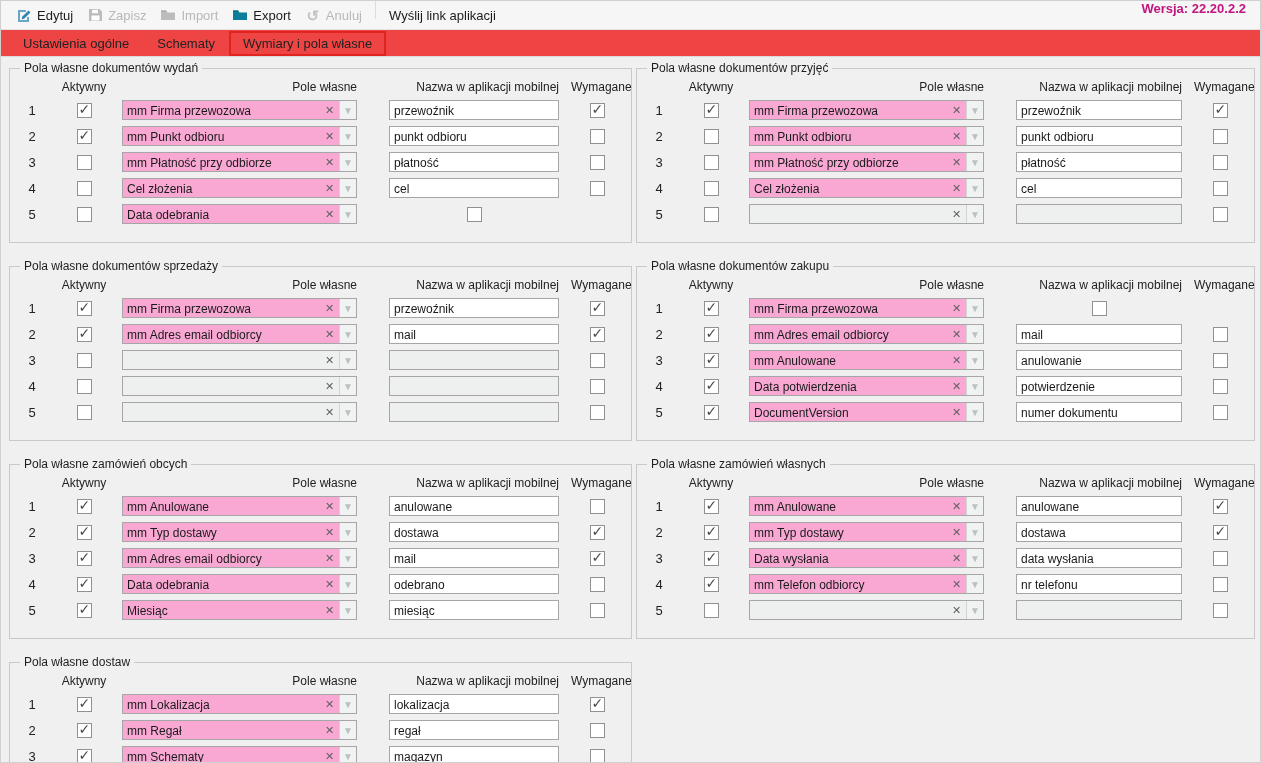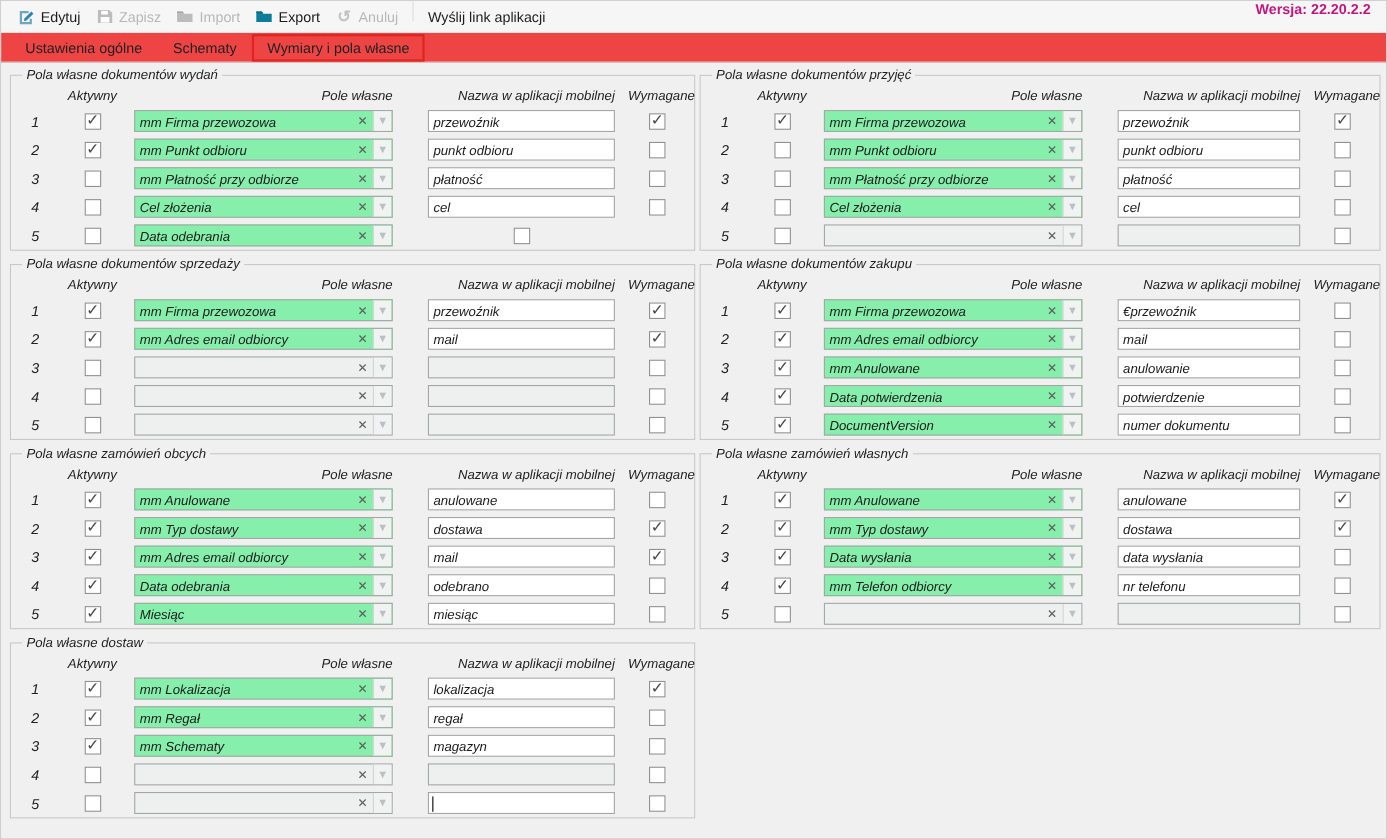--- a/index.html
+++ b/index.html
@@ -20,34 +20,34 @@
   .tabbar { height:27px; background:#ef4444; border-bottom:1px solid #dadada; display:flex; align-items:center; padding-left:8px; }
   .tab { font-size:13px; color:#222; padding:4px 14px; cursor:pointer; white-space:nowrap; }
   .tab.hl { border:2px solid #e02420; padding:3px 12px; }
 
   
   .content { display:flex; gap:4px; padding:4px 5px 0 8px; align-items:flex-start; }
   .gcol { display:flex; flex-direction:column; }
   .gcol.left  { width:624px; }
   .gcol.right { width:620px; }
 
-  fieldset.group { border:1px solid #c9c9c9; margin-bottom:5px; padding:1px 8px 0 8px; background:#f0f0f0;font-style:italic; }
+  fieldset.group { border:1px solid #c9c9c9; margin-bottom:16px; padding:1px 8px 15px 8px; background:#f0f0f0; }
   fieldset.group legend { font-size:12px; color:#1e1e1e; padding:0 4px; margin-left:2px; }
 
   .grid { display:grid; grid-template-columns:28px 52px 235px 8px 1fr 52px; align-items:center;gap:12px; }
   .colhead { height:20px; margin-top:1px; font-size:12px; color:#222; }
   .colhead .c-active, .colhead .c-req { text-align:center; }
   .colhead .c-field, .colhead .c-name { text-align:right; padding-left:1px; }
   .frow { height:26px; }
   .rownum { font-size:13px; color:#222; text-align:center; }
 
   .cbox { width:15px; height:15px; background:#fff; border:1px solid #919191; margin:0 auto; position:relative; cursor:pointer; }
   .cbox.checked::after { content:"✓"; position:absolute; left:1px; top:-3px; font-size:14px; color:#4a4a4a; }
 
-  .combo { display:flex; height:20px; border:1px solid #a6a6a6; background:#86efac; overflow:hidden; }
+  .combo { display:flex; height:20px; border:1px solid #a6a6a6; background:#f9a8d4; overflow:hidden; }
   .combo .ctext { flex:1; font-size:12px; color:#1a1a1a; padding:3px 4px 0 4px; white-space:nowrap; overflow:hidden; }
   .combo .cx { width:19px; display:flex; align-items:center; justify-content:center; font-size:11px; font-weight:bold; color:#5f5f5f; cursor:pointer; }
   .combo .carr { width:17px; display:flex; align-items:center; justify-content:center; background:#f1f2f2; border-left:1px solid #d4d4d4; color:#b9c1c5; font-size:10px; cursor:pointer; }
   .combo.empty { background:#eef0f0; }
   .combo.empty .ctext { color:#888; }
 
   .ninput { height:20px; border:1px solid #a6a6a6; background:#fff; font-size:12px; color:#1a1a1a; padding:3px 4px 0 4px; white-space:nowrap; overflow:hidden; position:relative; }
   .ninput.empty { background:#eef0f0; }
   .ninput.focused { background:#fff; }
   .ninput .caret { position:absolute; left:3px; top:3px; width:1px; height:14px; background:#000; }
@@ -623,21 +623,20 @@
     <div class="rownum">1</div>
     <div>
                 <div class="cbox checked"></div>
               </div>
     <div class="combo">
       <div class="ctext">mm Firma przewozowa</div>
       <div class="cx">✕</div>
       <div class="carr">▼</div>
     </div>
     <div></div>
-    <div class="ninput">€przewoźnik</div>
     <div>
                 <div class="cbox"></div>
               </div>
   </div>
 
   <div class="grid frow">
     <div class="rownum">2</div>
     <div>
                 <div class="cbox checked"></div>
               </div>

